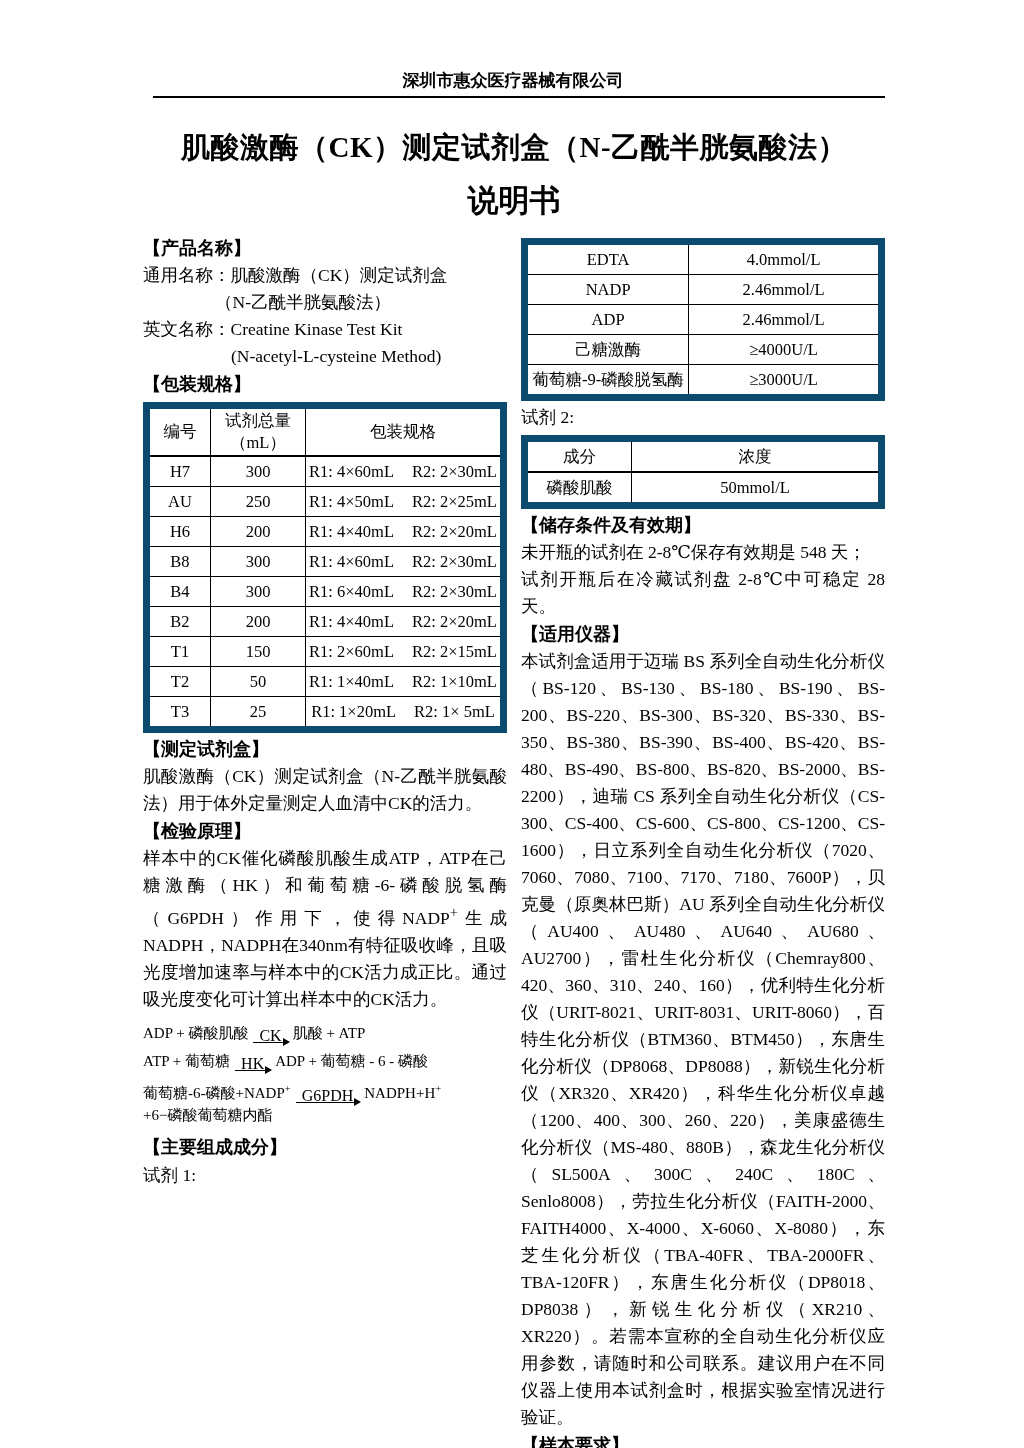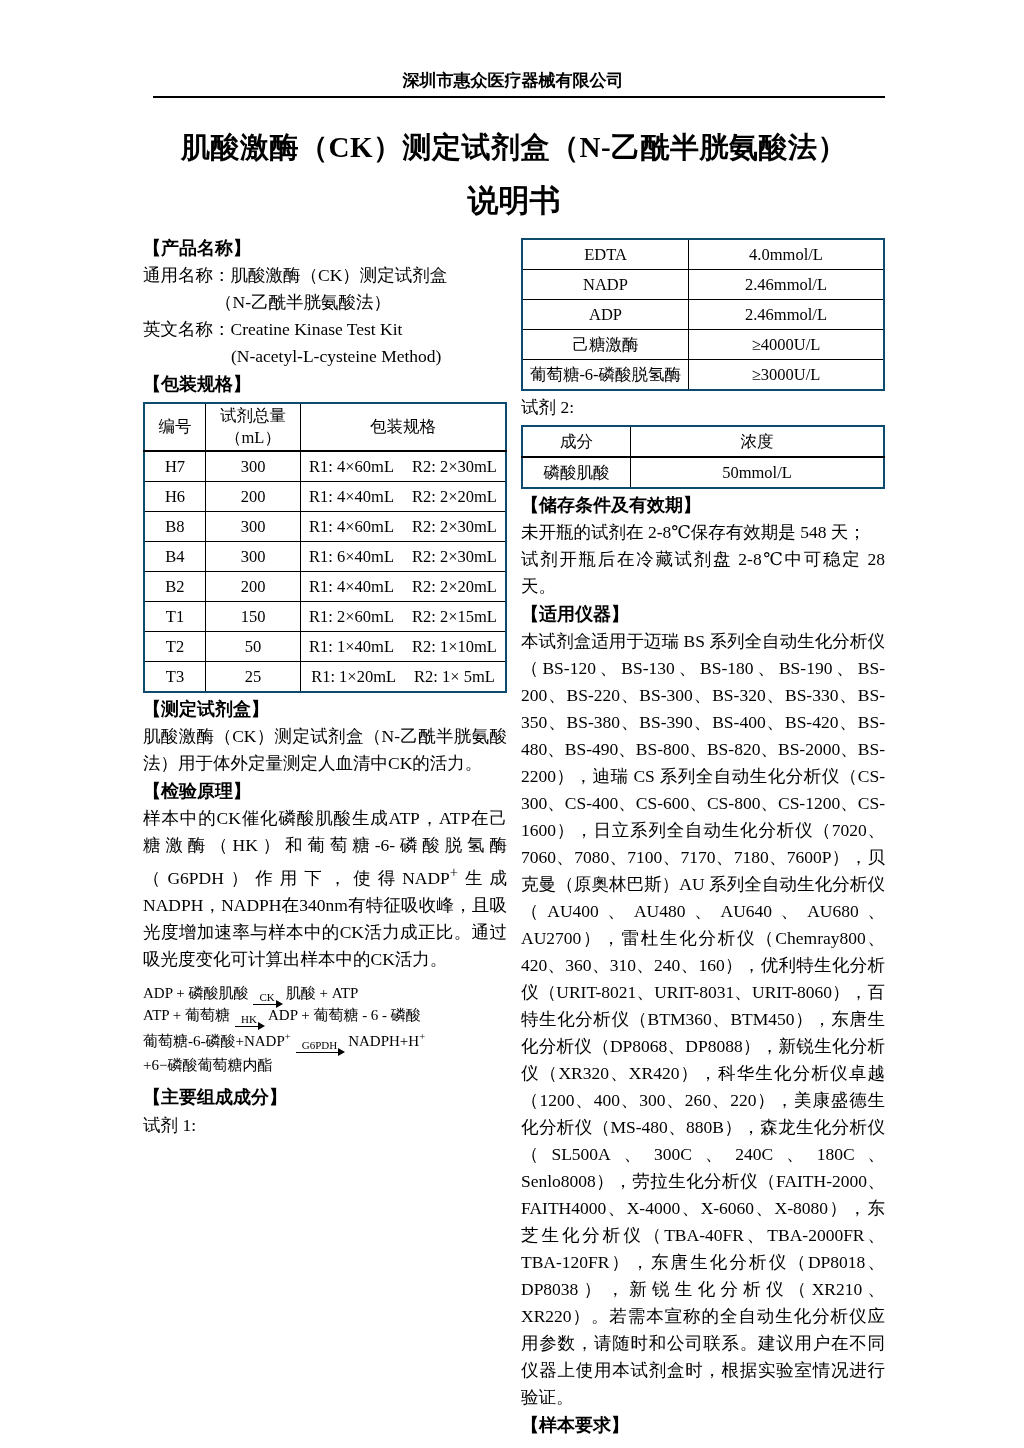--- a/index.html
+++ b/index.html
@@ -15,39 +15,39 @@
   .title{text-align:center;font-size:29px;font-weight:bold;margin:30px 0 0;line-height:38px;letter-spacing:0.5px;}
   .subtitle{text-align:center;font-size:31px;font-weight:bold;margin:18px 0 16px;line-height:34px;}
   .columns{display:flex;gap:14px;align-items:flex-start;}
   .col{width:364px;font-size:17.5px;line-height:27px;}
   .sec-heading{font-size:18px;font-weight:bold;line-height:28px;}
   .pn-line{line-height:27px;}
   .indent-cn{padding-left:72px;}
   .indent-en{padding-left:88px;}
   p.body-text{margin:0;text-align:justify;}
   
-  table.tbl{border-collapse:collapse;width:100%;border:2px solid #0c4a6e;text-align:center;font-size:16.5px;margin:4px 0 2px;}
+  table.tbl{border-collapse:collapse;width:100%;border:7px solid #0c4a6e;text-align:center;font-size:16.5px;margin:4px 0 2px;}
   table.tbl th,table.tbl td{border:1px solid #000;padding:1px 3px;font-weight:normal;}
   table.tbl thead th{border-bottom:2.5px solid #000;}
   .packaging-table td{height:23px;}
   .packaging-table .c-id{width:54px;}
   .packaging-table .c-total{width:88px;}
   .packaging-table thead th{height:44px;line-height:22px;}
   .spec-cell .r1{margin-right:18px;}
   .cont-table td{height:23px;}
   .cont-table .c-name{width:46%;}
   .reagent2-table .c-name{width:30%;}
   .reagent2-table td{height:25px;}
   
   .rxn-block{margin:10px 0 8px;}
-  .rxn{font-size:15px;line-height:20px;margin:0 0;}
+  .rxn{font-size:15px;line-height:20px;margin:8px 0;}
   .rxn sup{font-size:10.5px;}
   .rxn sup:empty{display:none;}
   .arrow{display:inline-block;vertical-align:-3px;margin:0 5px;}
-  .arrow .lbl{display:block;text-align:left;font-size:11px;line-height:13px;padding:0 6px;}
+  .arrow .lbl{display:block;text-align:left;font-size:16px;line-height:13px;padding:0 6px;}
   .arrow .shaft{display:block;height:0;border-top:1.3px solid #000;position:relative;}
   .arrow .shaft::after{content:"";position:absolute;right:-2px;top:-4.6px;width:0;height:0;
     border-top:4px solid transparent;border-bottom:4px solid transparent;border-left:7px solid #000;}
   .rxn-cont{margin-top:2px;}
   .rxn-cont:empty{display:none;}
   .label-line{line-height:28px;}
   .storage-line{text-align:justify;}
 </style>
 </head>
 <body>
@@ -89,20 +89,27 @@
         <tbody>
 
             <tr>
               <td>H7</td>
               <td>300</td>
               <td class="spec-cell">
                 <span class="r1">R1: 4×60mL</span><span>R2: 2×30mL</span>
               </td>
             </tr>
 
+            <tr>
+              <td>AU</td>
+              <td>250</td>
+              <td class="spec-cell">
+                <span class="r1">R1: 4×50mL</span><span>R2: 2×25mL</span>
+              </td>
+            </tr>
 
             <tr>
               <td>H6</td>
               <td>200</td>
               <td class="spec-cell">
                 <span class="r1">R1: 4×40mL</span><span>R2: 2×20mL</span>
               </td>
             </tr>
 
             <tr>
@@ -210,21 +217,21 @@
               <td class="c-name">ADP</td>
               <td>2.46mmol/L</td>
             </tr>
 
             <tr>
               <td class="c-name">己糖激酶</td>
               <td>≥4000U/L</td>
             </tr>
 
             <tr>
-              <td class="c-name">葡萄糖-6-磷酸脱氢酶</td>
+              <td class="c-name">葡萄糖-9-磷酸脱氢酶</td>
               <td>≥3000U/L</td>
             </tr>
           </tbody>
       </table>
 
       <div class="label-line">试剂 2:</div>
       <table class="tbl reagent2-table">
         <thead>
           <tr>
             <th class="c-name">成分</th>

